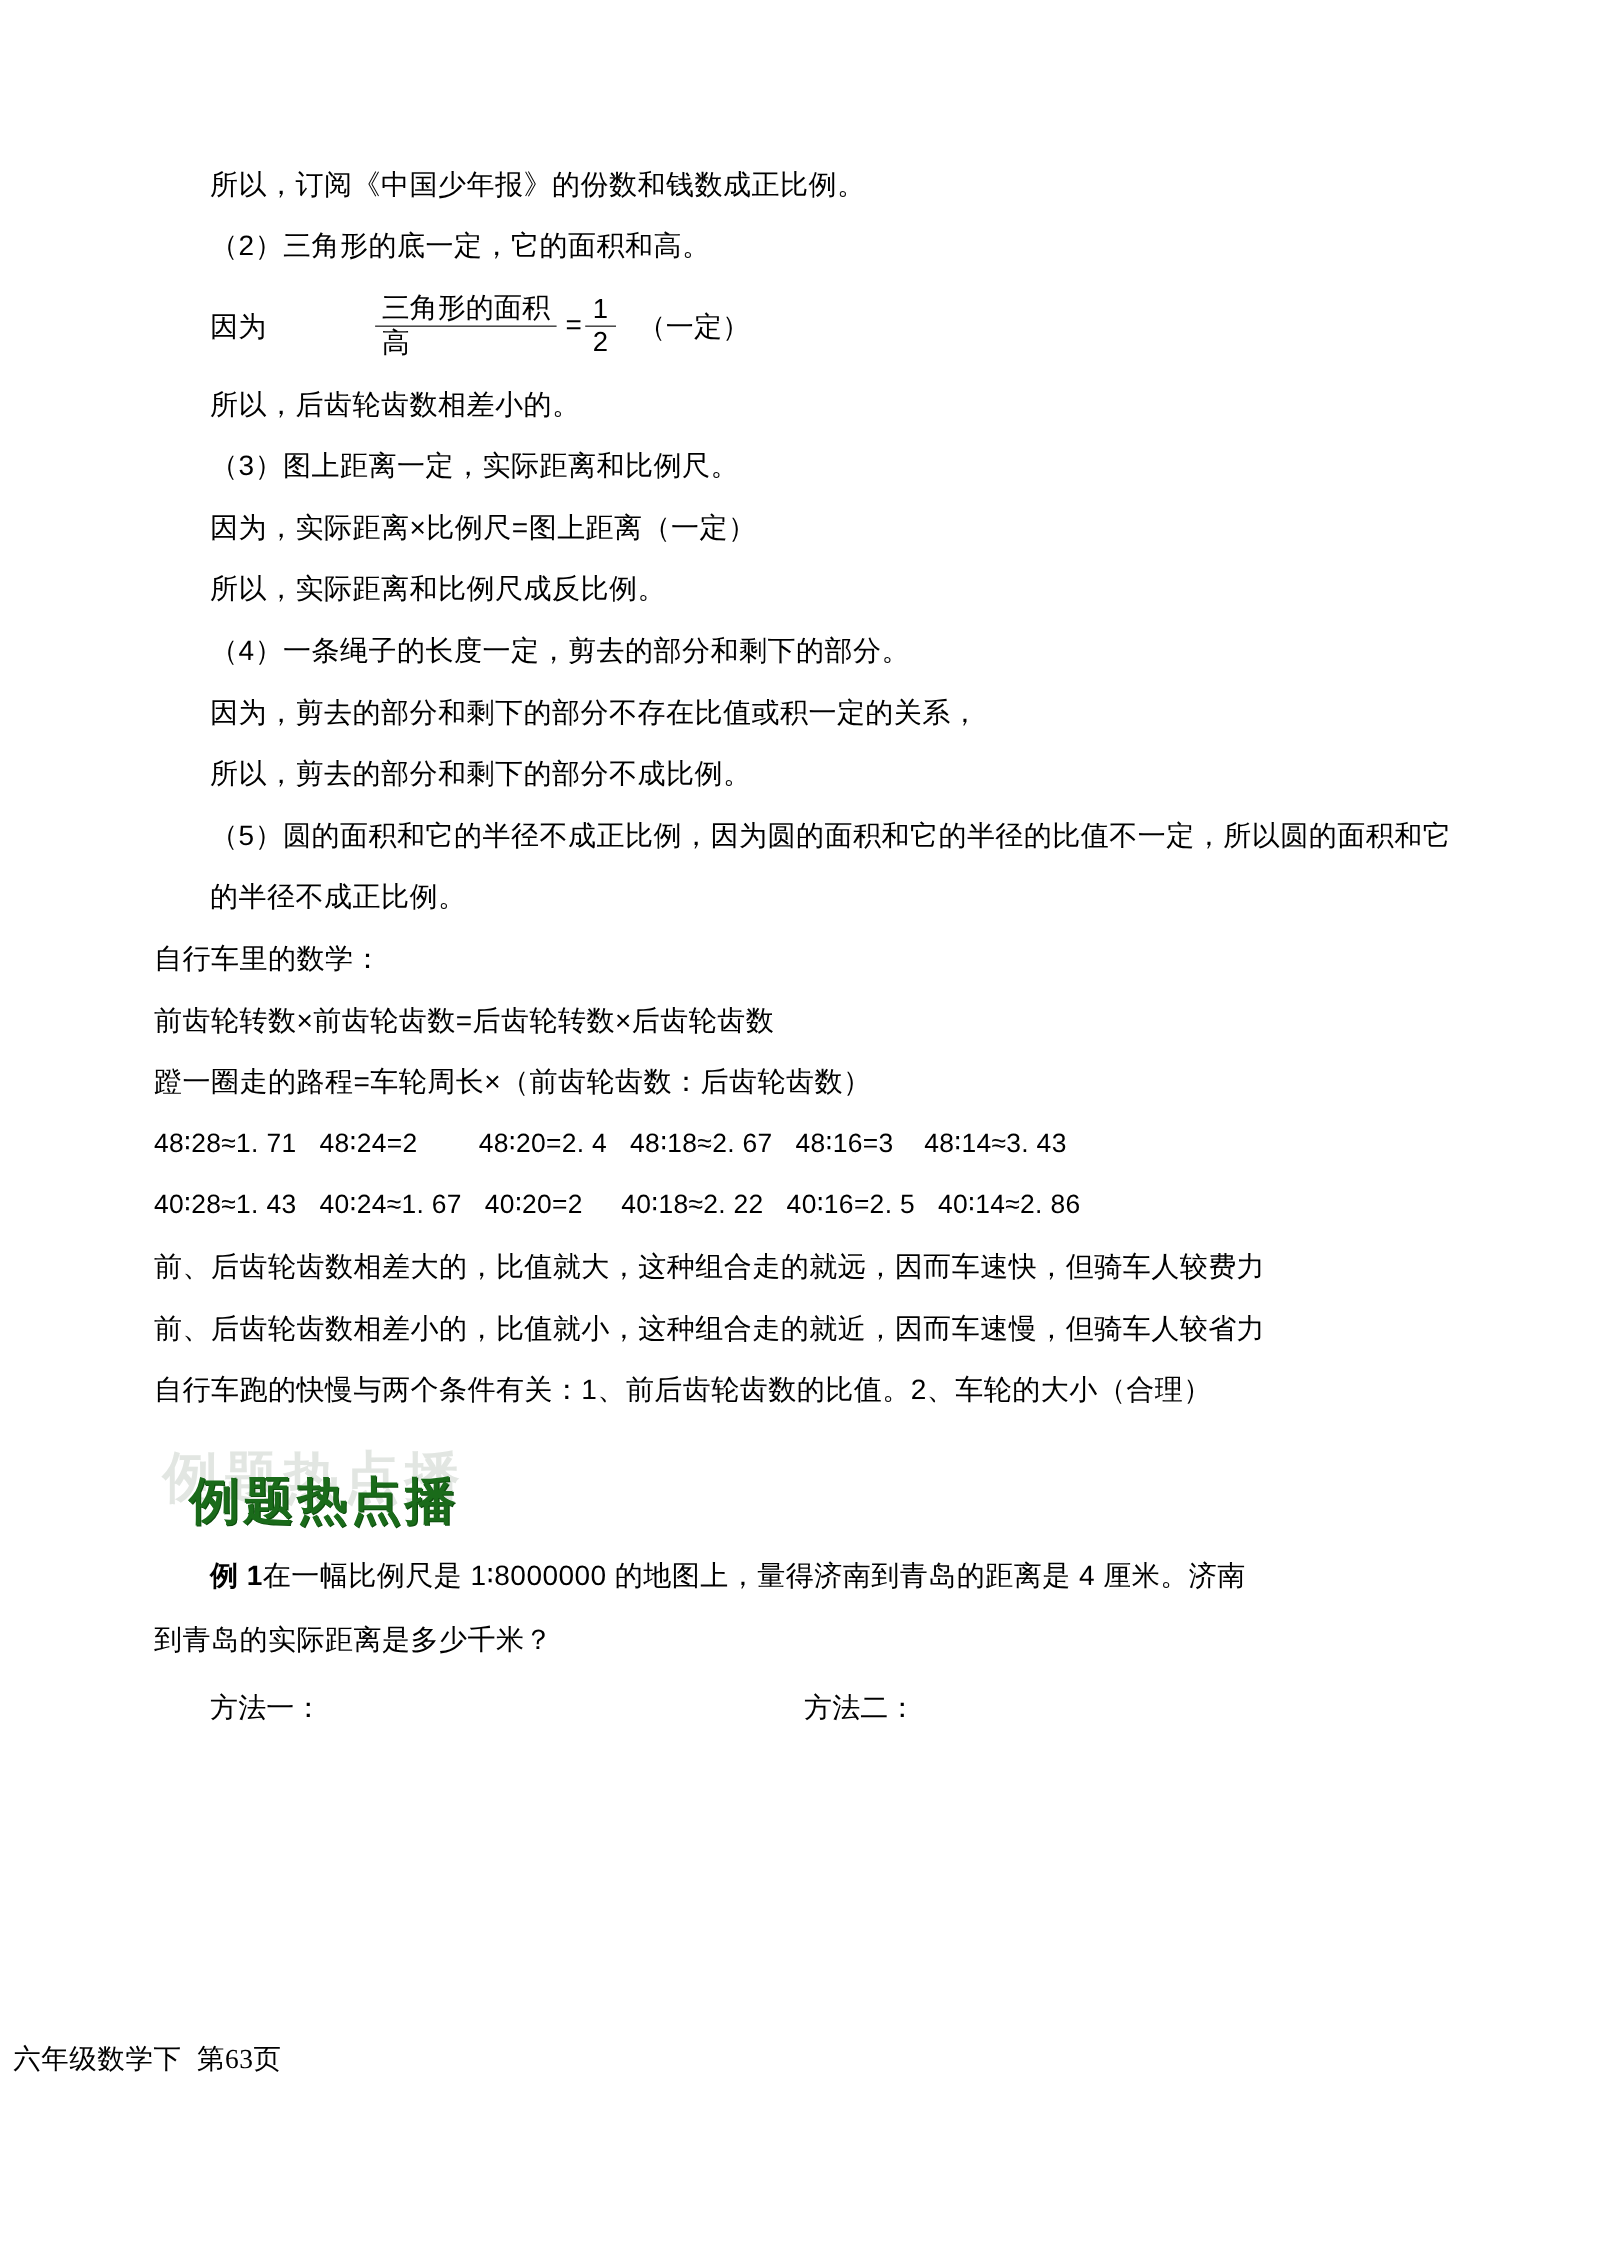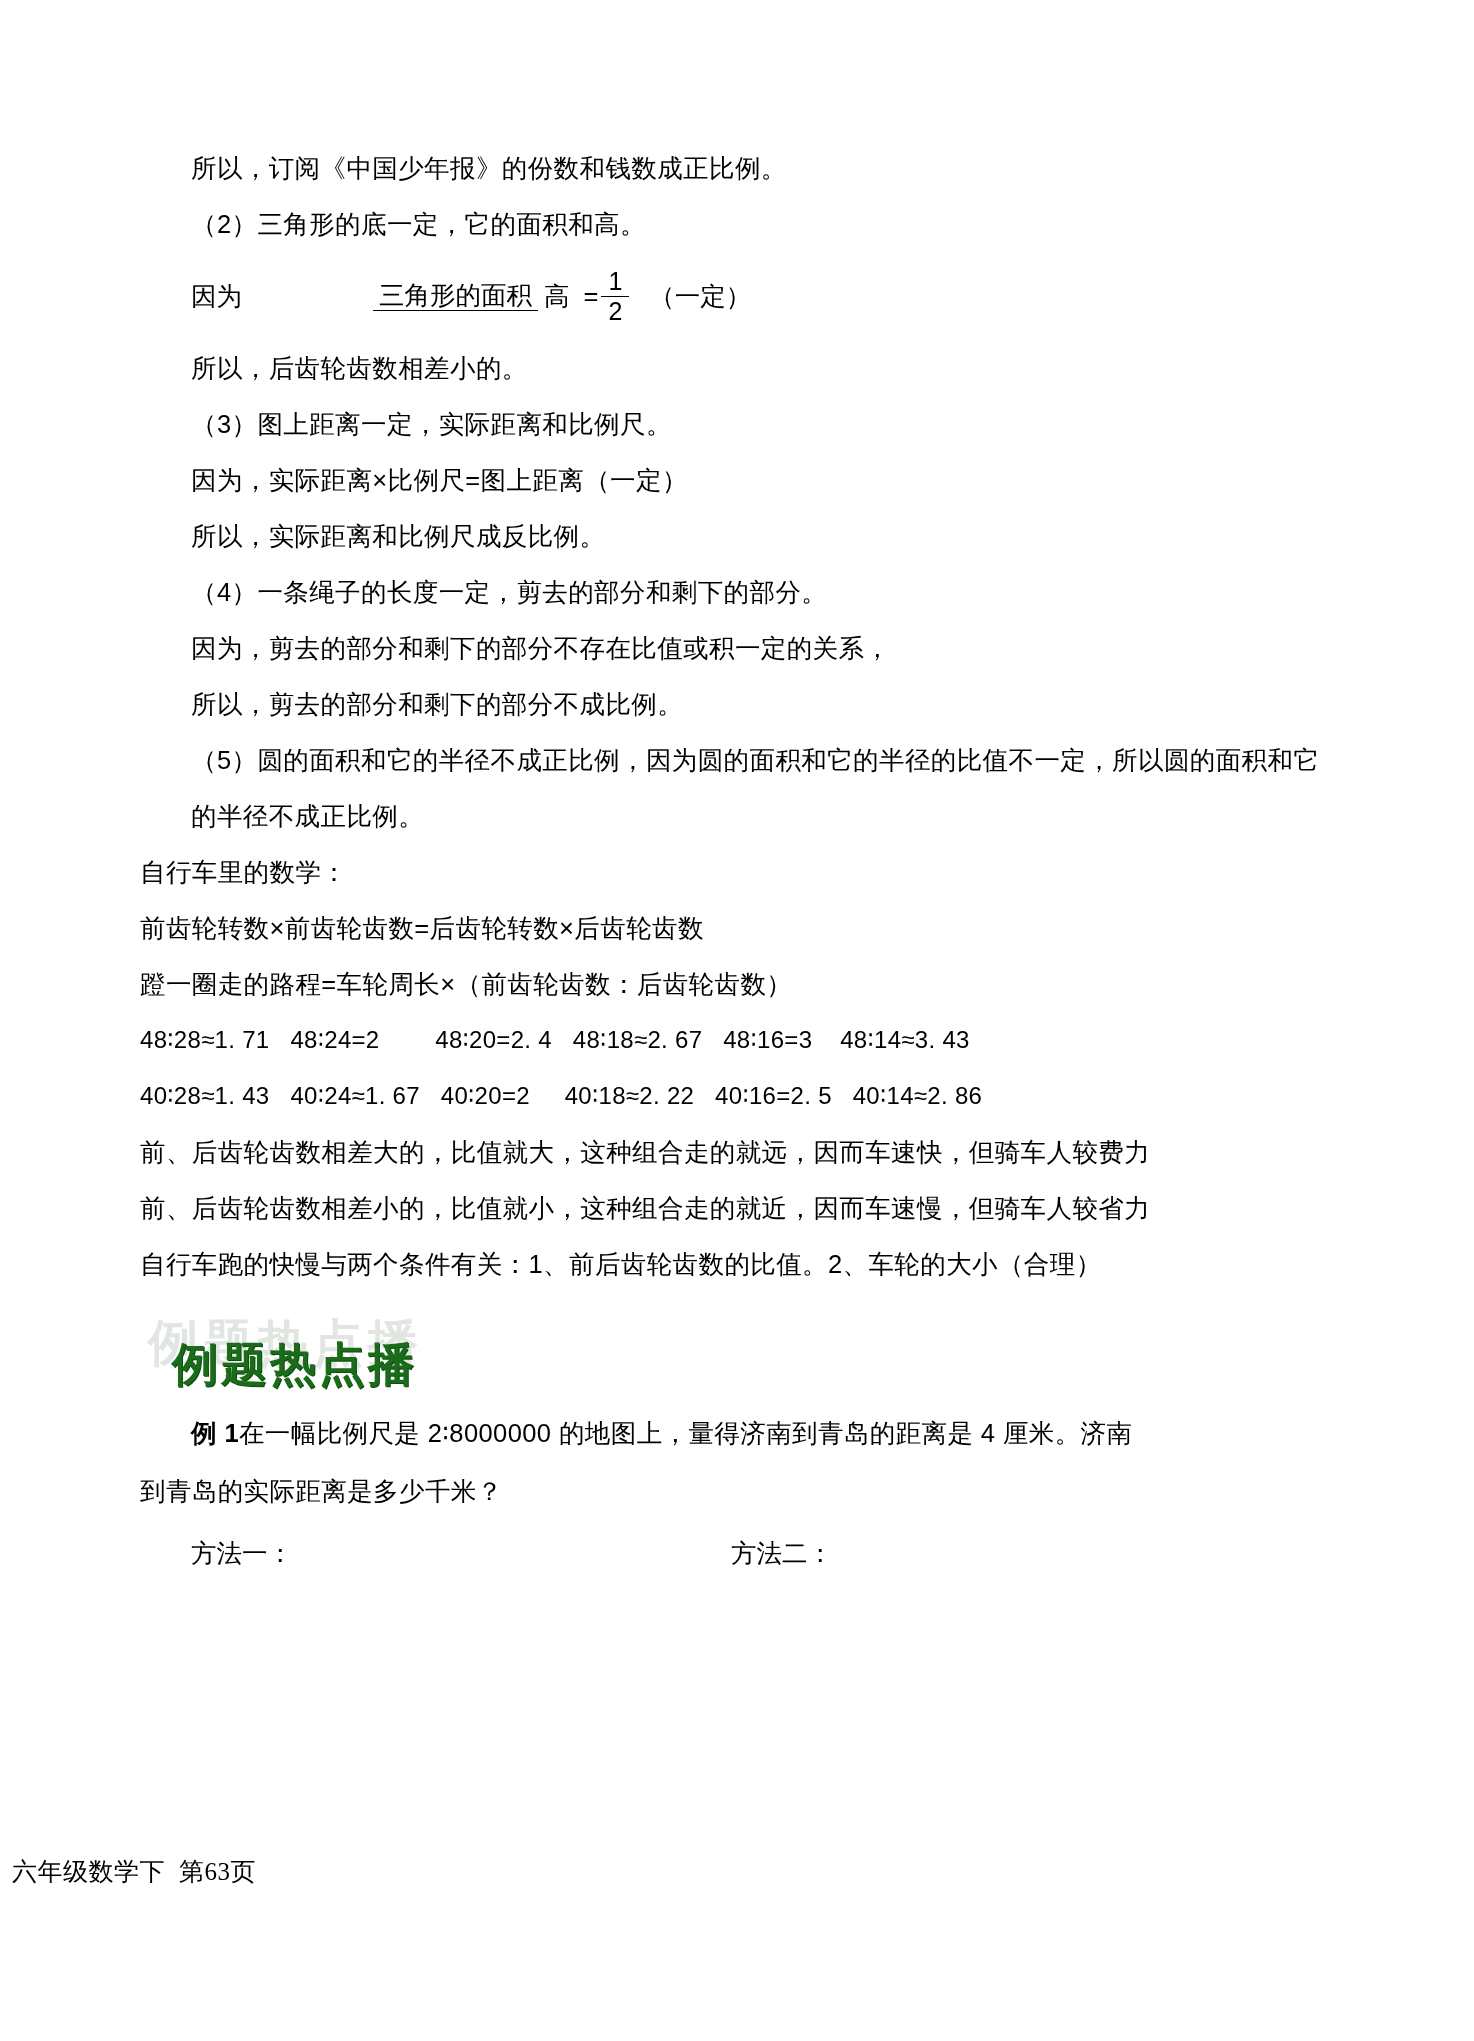--- a/index.html
+++ b/index.html
@@ -46,24 +46,23 @@
     align-items: center;
     height: 88px;
     font-size: 25.5px;
   }
   .eq-label {
     padding-left: 51px;
     width: 150px;
   }
   .frac {
     display: inline-flex;
-    flex-direction: row;
+    flex-direction: column;
     vertical-align: middle;
     line-height: 1.12;
-    margin-left: 32px;
   }
   .frac .num {
     padding: 0 6px 1px 6px;
     border-bottom: 1.6px solid #000;
   }
   .frac .den {
     padding: 1px 6px 0 6px;
   }
   .eq-sign {
     margin: 0 3px 0 8px;
@@ -218,21 +217,21 @@
     <div class="p">前、后齿轮齿数相差小的，比值就小，这种组合走的就近，因而车速慢，但骑车人较省力</div>
 
     <div class="p">自行车跑的快慢与两个条件有关：1、前后齿轮齿数的比值。2、车轮的大小（合理）</div>
 
     <div class="section-head">
       <span class="shadow-text">例题热点播</span>
       <span class="main-text">例题热点播</span>
     </div>
 
     <div class="example-line">
-      <span class="ex-tag">例 1</span><span>在一幅比例尺是 2∶8000000 的地图上，量得济南到青岛的距离是 4 厘米。济南</span>
+      <span class="ex-tag">例 1</span><span>在一幅比例尺是 1∶8000000 的地图上，量得济南到青岛的距离是 4 厘米。济南</span>
     </div>
 
     <div class="example-line">到青岛的实际距离是多少千米？</div>
 
     <div class="methods">
       <span class="m1">方法一：</span>
       <span>方法二：</span>
     </div>
 
   </div>

